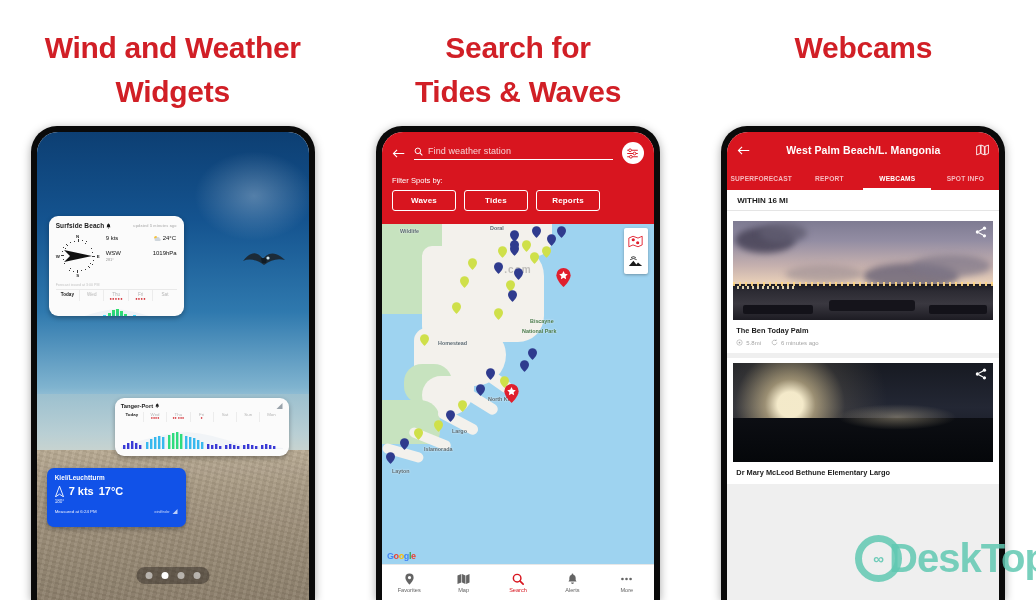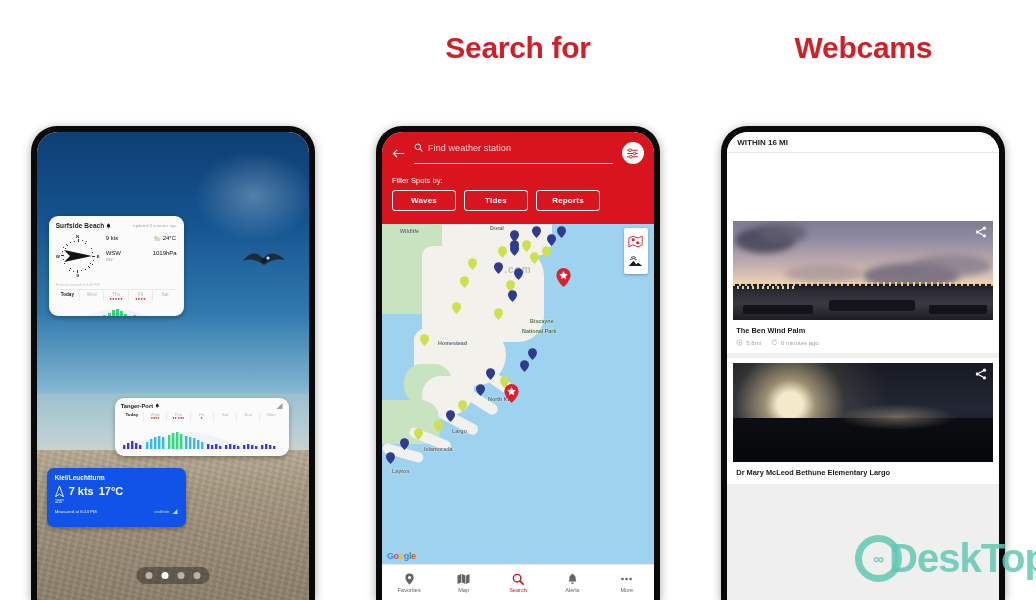--- a/index.html
+++ b/index.html
@@ -138,21 +138,21 @@
     position:absolute; left:50%; transform:translateX(-50%); bottom:16px;
     display:flex; gap:9px; padding:5px 9px; border-radius:10px;
     background:rgba(40,34,28,.45);
   }
   .dots-pill i{ width:7px;height:7px;border-radius:50%;background:rgba(255,255,255,.55);display:block;}
   .dots-pill i.on{ background:#fff; }
 
   
   .appbar { background:#d8151f; color:#fff; }
   .ab-top { height:42px; display:flex; align-items:center; padding:0 10px; gap:9px;}
-  .search-line { flex:1; border-bottom:1.3px solid #fff; display:flex; align-items:center; gap:5px; padding-bottom:10px;}
+  .search-line { flex:1; border-bottom:1.3px solid #fff; display:flex; align-items:center; gap:5px; padding-bottom:3px;}
   .search-ph { font-size:9px; color:#f6d2d4; letter-spacing:.1px;}
   .filterbtn { width:22px;height:22px;border-radius:50%;background:#fff;display:flex;align-items:center;justify-content:center;flex:0 0 22px;}
   .ab-filter { padding:2px 10px 24px; }
   .ab-filter .lbl { font-size:7.6px; color:#fff; margin-bottom:5px;}
   .chips { display:flex; gap:8px; }
   .chip { border:1px solid #fff; border-radius:3px; padding:5px 0; width:64px; text-align:center;
           font-size:8px; font-weight:bold; color:#fff; letter-spacing:.2px;}
   .map { position:absolute; left:0; right:0; top:92px; bottom:36px; background:#9ed3f0; overflow:hidden;}
   .land { position:absolute; background:#f3f1ec; }
   .green { position:absolute; background:#c7e3bf; }
@@ -222,20 +222,24 @@
     font-size:40px;font-weight:bold;color:rgba(96,200,178,.85);
     letter-spacing:-1px;margin-left:-13px;
   }
 </style>
 </head>
 <body>
 
 <div class="stage">
 
   <div class="panel p1">
+    <div class="heading">
+      <span>Wind and Weather</span>
+      <span class="l2">Widgets</span>
+    </div>
 
     <div class="phone">
       <div class="screen">
 
         <div class="bg-photo">
           <div class="sky"></div>
           <div class="sunglow"></div>
           <div class="sea"></div>
           <div class="sand"></div>
           <svg class="gull" viewBox="0 0 46 26">
@@ -427,20 +431,21 @@
           <i></i>
         </div>
 
       </div>
     </div>
   </div>
 
   <div class="panel p2">
     <div class="heading">
       <span>Search for</span>
+      <span class="l2">Tides &amp; Waves</span>
     </div>
 
     <div class="phone">
       <div class="screen">
 
         <div class="appbar">
           <div class="ab-top">
             <svg width="13" height="11" viewBox="0 0 18 14">
               <path fill="none" stroke="#fff" stroke-width="1.5" d="M17 7H2M7 2L2 7l5 5"></path>
             </svg>
@@ -668,20 +673,37 @@
   </div>
 
   <div class="panel p3">
     <div class="heading">
       <span>Webcams</span>
     </div>
 
     <div class="phone">
       <div class="screen">
 
+        <div class="ab3">
+          <div class="ab3-top">
+            <svg width="13" height="11" viewBox="0 0 18 14">
+              <path fill="none" stroke="#fff" stroke-width="1.5" d="M17 7H2M7 2L2 7l5 5"></path>
+            </svg>
+            <div class="ab3-title">West Palm Beach/L. Mangonia</div>
+            <svg width="13" height="12" viewBox="0 0 16 14">
+              <path d="M0.8 2.6 L5.4 0.9 V11.3 L0.8 13 Z M6.2 0.9 L10.3 2.6 V13 L6.2 11.3 Z M11.1 2.6 L15.3 0.9 V11.3 L11.1 13 Z" fill="none" stroke="#fff" stroke-width="1.1"></path>
+            </svg>
+          </div>
+          <div class="tabs">
+            <div class="tab">SUPERFORECAST</div>
+            <div class="tab">REPORT</div>
+            <div class="tab active">WEBCAMS</div>
+            <div class="tab">SPOT INFO</div>
+          </div>
+        </div>
 
         <div class="within">WITHIN 16 MI</div>
 
         <div class="cam-list">
 
           <div class="cam-card">
             <div class="cam-img">
               <div class="camphoto1">
                 <div class="cloud" style="left:2px;top:6px;width:60px;height:26px;background:rgba(70,66,86,.85);"></div>
                 <div class="cloud" style="left:26px;top:2px;width:48px;height:20px;background:rgba(96,92,112,.8);"></div>
@@ -696,21 +718,21 @@
                 <div style="position:absolute;left:196px;bottom:6px;width:58px;height:9px;background:#131219;border-radius:2px;"></div>
               </div>
               <svg class="share" width="12" height="12" viewBox="0 0 14 14">
                 <circle cx="11" cy="2.6" r="1.9" fill="#fff"></circle>
                   <circle cx="2.8" cy="7" r="1.9" fill="#fff"></circle>
                   <circle cx="11" cy="11.4" r="1.9" fill="#fff"></circle>
                 <path stroke="#fff" stroke-width="1.2" d="M4.4 6.1 L9.4 3.5 M4.4 7.9 L9.4 10.5"></path>
               </svg>
             </div>
             <div class="cam-body">
-              <div class="cam-title">The Ben Wind Palm</div>
+              <div class="cam-title">The Ben Today Palm</div>
               <div class="cam-meta">
                 <span>
                   <svg width="7" height="7" viewBox="0 0 12 12">
                       <circle cx="6" cy="6" r="4.6" fill="none" stroke="#a5a5a5" stroke-width="1"></circle>
                       <circle cx="6" cy="6" r="1.5" fill="#a5a5a5"></circle>
                     </svg>
                   <span>5.8mi</span>
                 </span>
                 <span>
                   <svg width="7" height="7" viewBox="0 0 12 12">

